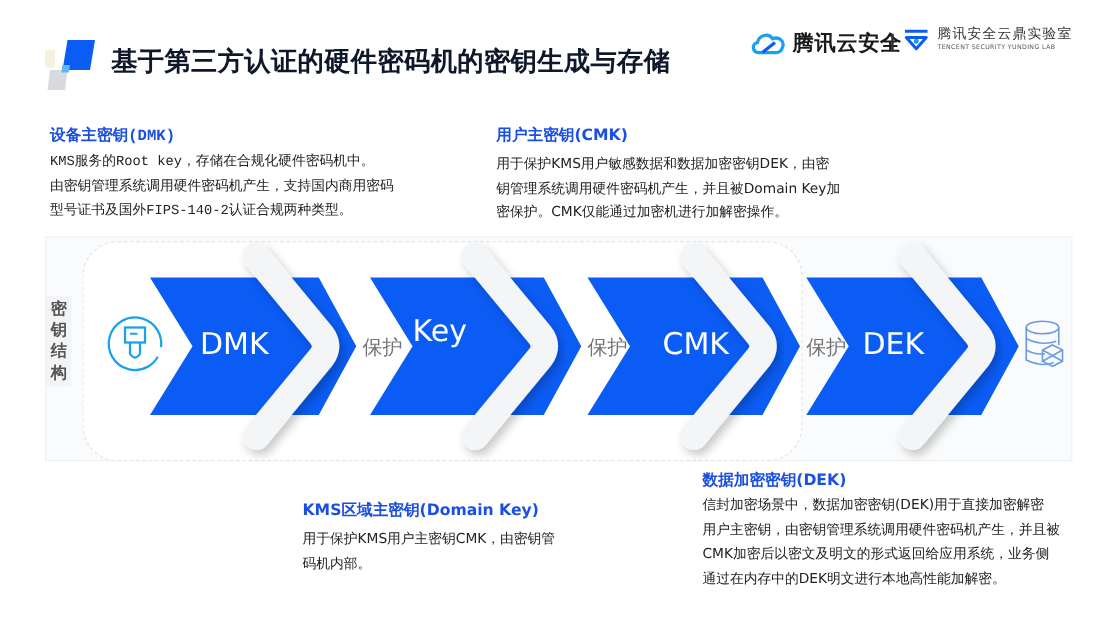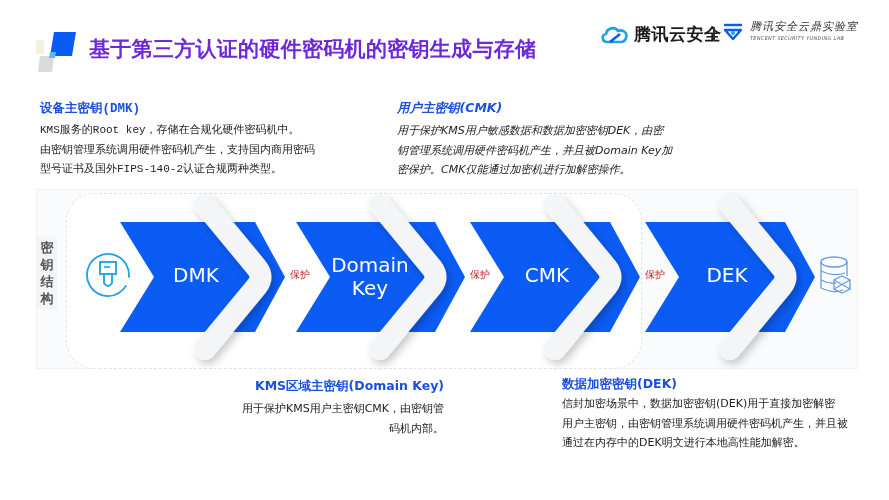--- a/index.html
+++ b/index.html
@@ -1,42 +1,42 @@
 <!DOCTYPE html>
 <html><head>
 <meta charset="utf-8">
 <style>
   * { box-sizing: border-box; margin: 0; padding: 0; }
   html, body { width: 889px; height: 500px; background: #ffffff; overflow: hidden; }
   body { position: relative; font-family: "DejaVu Sans", "Liberation Sans", sans-serif; color: #222; }
 
   .title-deco { position: absolute; left: 36px; top: 30px; width: 50px; height: 42px; }
-  .page-title { position: absolute; left: 89px; top: 35px; font-size: 21px; font-weight: bold; color: #6d28d9; letter-spacing: 0.3px; white-space: nowrap; }
+  .page-title { position: absolute; left: 89px; top: 35px; font-size: 21px; font-weight: bold; color: #0f172a; letter-spacing: 0.3px; white-space: nowrap; }
 
   .logo-tencent { position: absolute; left: 600px; top: 20px; display: flex; align-items: center; height: 28px; }
   .logo-tencent .txt { font-size: 17px; font-weight: bold; color: #1a1a1a; margin-left: 4px; letter-spacing: 0.5px; }
   .logo-sep { position: absolute; left: 713px; top: 27px; width: 2px; height: 14px; background: #333; }
   .logo-lab { position: absolute; left: 722px; top: 20px; display: flex; align-items: center; }
-  .logo-lab .lab-text { margin-left: 6px; font-style: italic; }
+  .logo-lab .lab-text { margin-left: 6px; }
   .logo-lab .lab-cn { font-size: 11px; color: #333; letter-spacing: 1px; line-height: 14px; }
   .logo-lab .lab-en { font-size: 5px; color: #555; letter-spacing: 0.3px; line-height: 8px; }
 
   .desc { position: absolute; }
   .desc .h { font-size: 12.5px; font-weight: bold; color: #1b4fe0; margin-bottom: 4px; white-space: nowrap; }
   .desc .line { font-size: 11px; color: #222; line-height: 19.5px; white-space: nowrap; }
 
   .band { position: absolute; left: 36px; top: 189px; width: 822px; height: 180px; background: #fafbfc; border: 1px solid #f0f1f3; }
   .side-label { position: absolute; left: 37px; top: 237px; width: 20px; display: flex; flex-direction: column; align-items: center; background: #f3f4f6; padding: 2px 0; }
   .side-label span { font-size: 13px; color: #555; line-height: 17px; font-weight: bold; }
   .dashed-box { position: absolute; left: 66px; top: 193px; width: 576px; height: 176px; border: 1px dashed #e2e4e8; border-radius: 28px; background: #fff; }
 
   svg.flow { position: absolute; left: 0; top: 0; }
 
-  .node-label { position: absolute; color: #ffffff; font-size: 20px; text-align: center; line-height: 23px; }
-  .protect { position: absolute; font-size: 10px; color: #b91c1c; }
+  .node-label { position: absolute; color: #ffffff; font-size: 24px; line-height: 23px; }
+  .protect { position: absolute; font-size: 16px; color: #737373; }
 </style>
 </head>
 <body>
 
 <svg class="title-deco" viewBox="0 0 50 42">
   <rect x="0" y="10" width="8" height="14" fill="#f6f1de"></rect>
   <polygon points="4,26 18,26 16,42 2,42" fill="#d9dadd"></polygon>
   <polygon points="18,2 40,2 36,26 14,26" fill="#0b5cf5"></polygon>
   <polygon points="14,22 20,22 19,28 13,28" fill="#5ab8f5"></polygon>
 </svg>
@@ -61,21 +61,21 @@
     <div class="lab-en">TENCENT SECURITY YUNDING LAB</div>
   </div>
 </div>
 
 <div class="desc" style="left:40px; top:100px;font-family:Liberation Mono, monospace;">
   <div class="h">设备主密钥(DMK)</div>
   <div class="line">KMS服务的Root key，存储在合规化硬件密码机中。</div>
   <div class="line">由密钥管理系统调用硬件密码机产生，支持国内商用密码</div>
   <div class="line">型号证书及国外FIPS-140-2认证合规两种类型。</div>
 </div>
-<div class="desc" style="left:397px; top:100px;font-style:italic;">
+<div class="desc" style="left:397px; top:100px;">
   <div class="h">用户主密钥(CMK)</div>
   <div class="line">用于保护KMS用户敏感数据和数据加密密钥DEK，由密</div>
   <div class="line">钥管理系统调用硬件密码机产生，并且被Domain Key加</div>
   <div class="line">密保护。CMK仅能通过加密机进行加解密操作。</div>
 </div>
 
 <div class="band"></div>
 <div class="dashed-box"></div>
 <div class="side-label">
   <span>密</span>
@@ -131,33 +131,33 @@
     <path d="M821 271 Q834 277 845 273"></path>
     <path d="M821 280 Q828 284 836 283"></path>
     <polygon points="842,276 850,280 850,289 842,293 834,289 834,280"></polygon>
     <line x1="834" y1="280" x2="850" y2="289"></line>
     <line x1="850" y1="280" x2="834" y2="289"></line>
   </g>
 </svg>
 
 <div class="node-label" style="left:160px; top:264px; width:72px;">DMK</div>
 <div class="node-label" style="left:330px; top:254px; width:80px;">
-  <div>Domain</div>
   <div>Key</div>
 </div>
-<div class="node-label" style="left:510px; top:264px; width:74px;">CMK</div>
+<div class="node-label" style="left:530px; top:264px; width:74px;">CMK</div>
 <div class="node-label" style="left:690px; top:264px; width:74px;">DEK</div>
 
 <div class="protect" style="left:290px; top:268px;">保护</div>
 <div class="protect" style="left:470px; top:268px;">保护</div>
 <div class="protect" style="left:645px; top:268px;">保护</div>
 
-<div class="desc" style="left:242px; top:378px;text-align:right;">
+<div class="desc" style="left:242px; top:400px;">
   <div class="h">KMS区域主密钥(Domain Key)</div>
   <div class="line">用于保护KMS用户主密钥CMK，由密钥管</div>
   <div class="line">码机内部。</div>
 </div>
 <div class="desc" style="left:562px; top:376px;">
   <div class="h" style="margin-bottom:1px;">数据加密密钥(DEK)</div>
   <div class="line">信封加密场景中，数据加密密钥(DEK)用于直接加密解密</div>
   <div class="line">用户主密钥，由密钥管理系统调用硬件密码机产生，并且被</div>
+  <div class="line">CMK加密后以密文及明文的形式返回给应用系统，业务侧</div>
   <div class="line">通过在内存中的DEK明文进行本地高性能加解密。</div>
 </div>
 
 </body></html>

